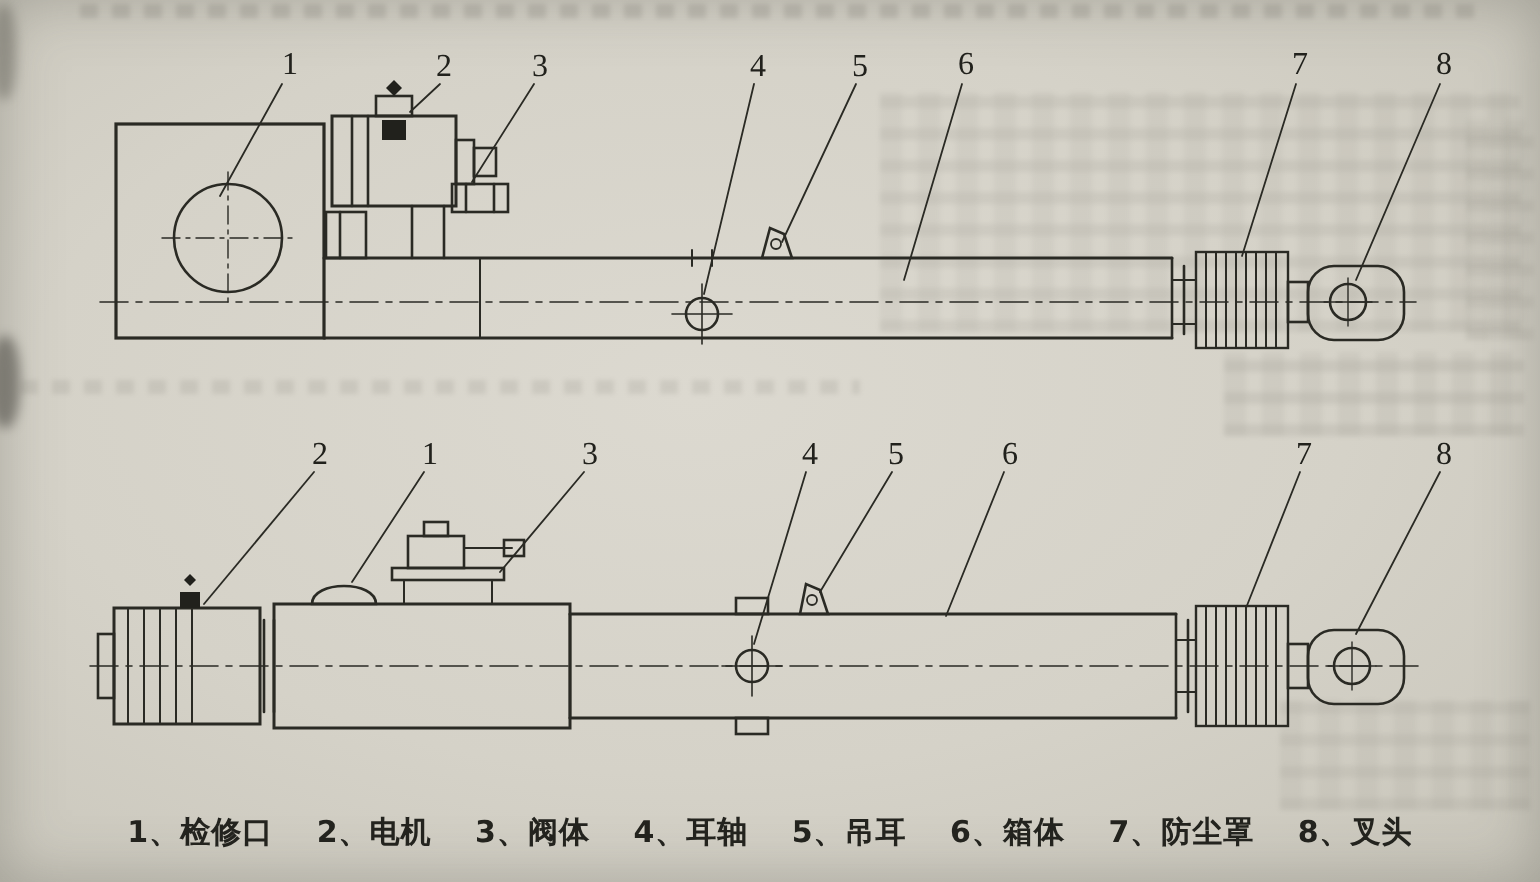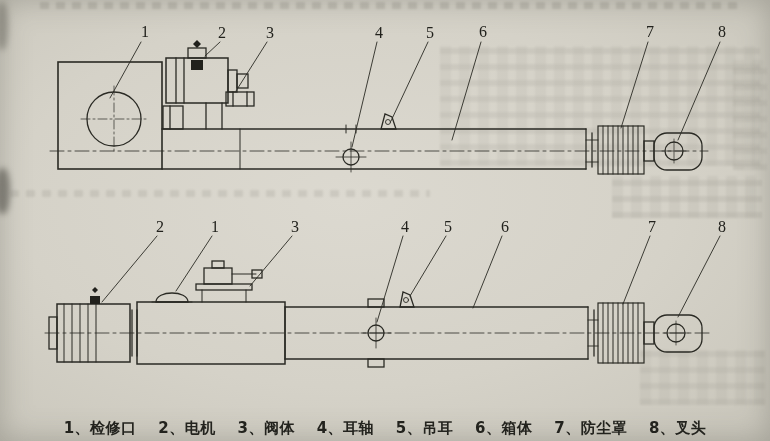--- a/index.html
+++ b/index.html
@@ -21,21 +21,20 @@
   svg{position:absolute;left:0;top:0;}
   svg text.callout{
     font:16px "Liberation Serif", serif;
     fill:#21211c; stroke:none;
   }
   #legend{
     position:absolute;left:0;right:0;top:407px;
     text-align:center;
     font-size:15px;font-weight:600;letter-spacing:.5px;
     color:#23231e;
-    margin-top:12px;
   }
   #legend .legend-item{display:inline-block;margin:0 8px;white-space:nowrap;}
 </style>
 </head>
 <body>
 
 <div id="page">
 
   <div class="blot" style="left:-4px;top:2px;width:12px;height:48px;background:#6f6d64;opacity:.55;"></div>
   <div class="blot" style="left:-5px;top:168px;width:15px;height:46px;background:#514f48;opacity:.6;"></div>

